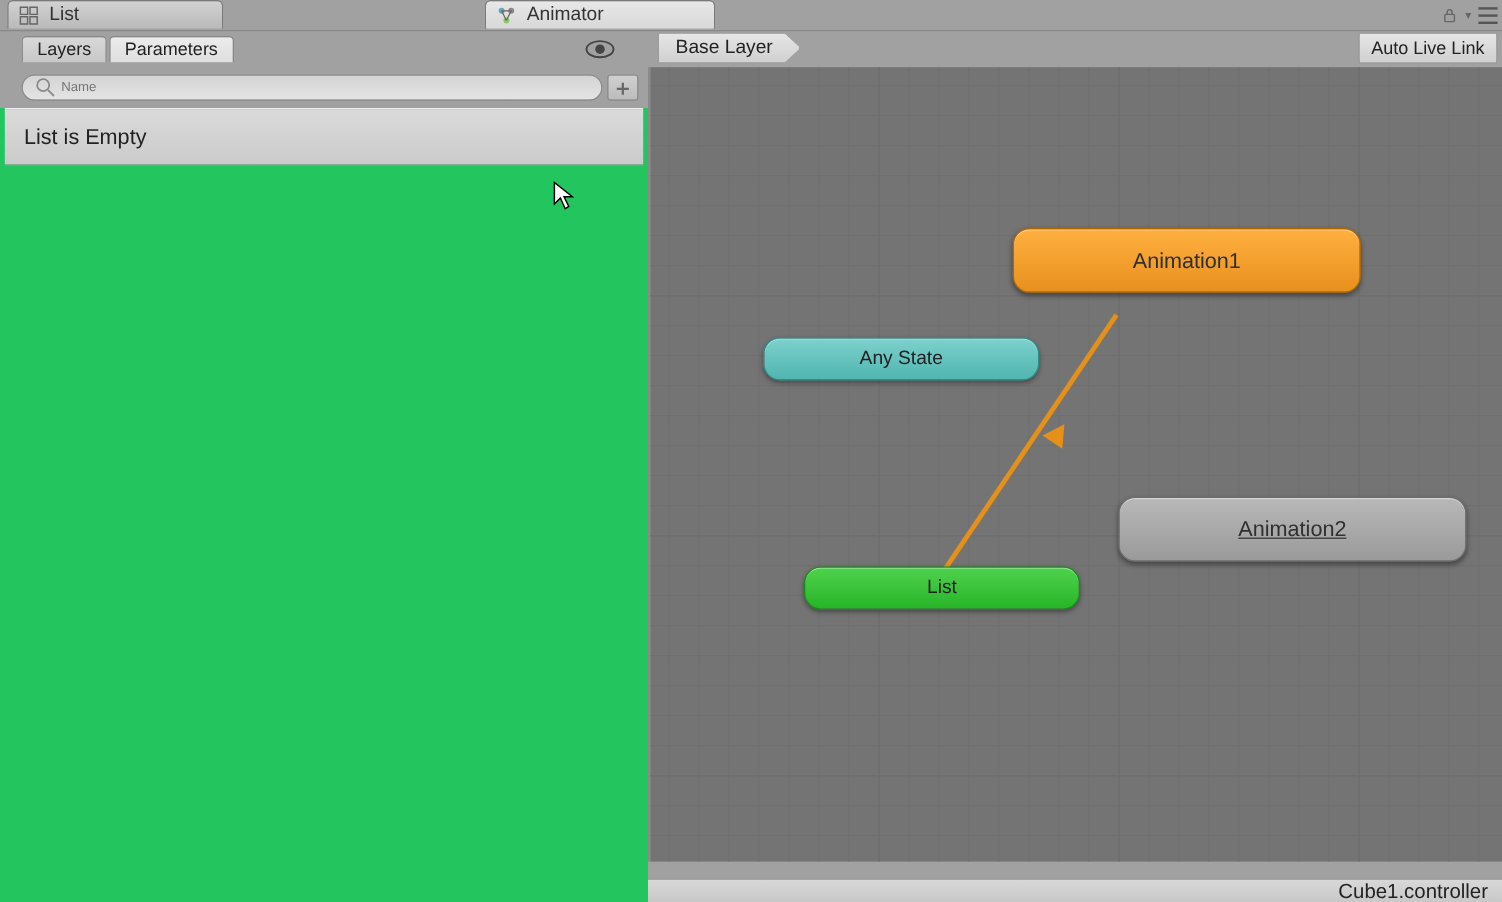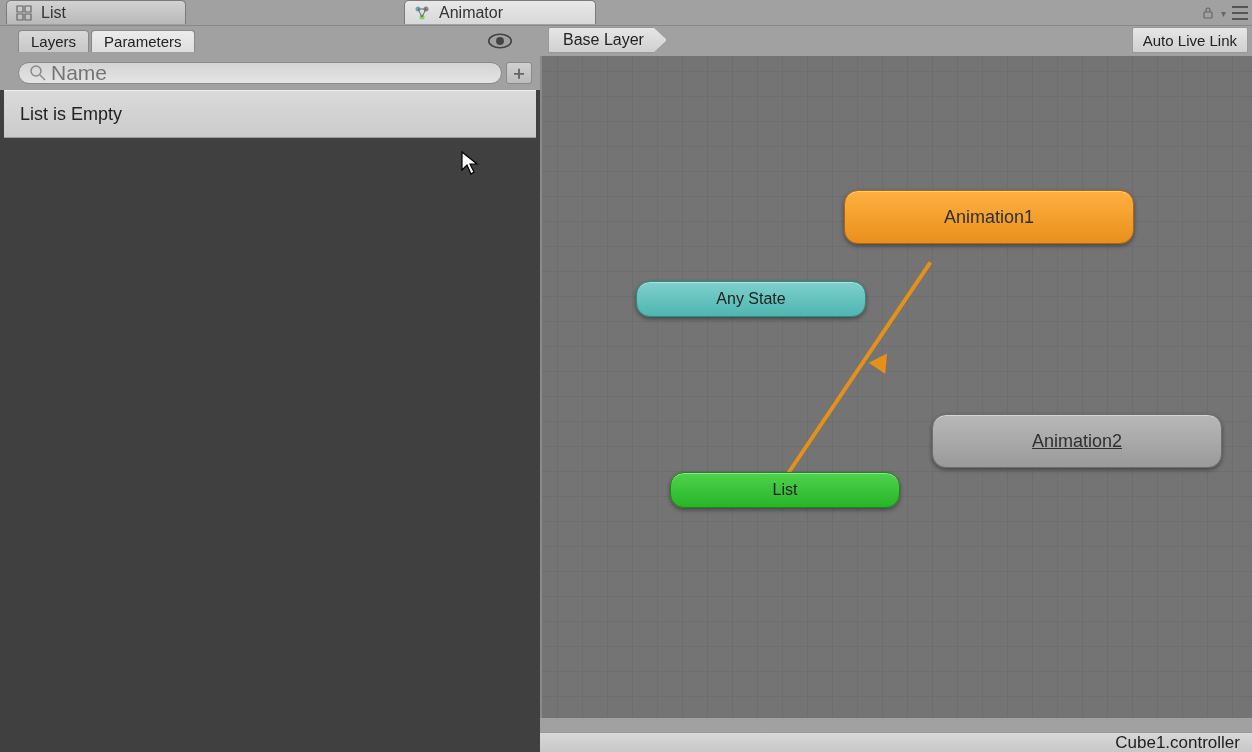--- a/index.html
+++ b/index.html
@@ -68,33 +68,33 @@
 
 .searchrow {
   position:absolute; left:18px; top:58px; width:514px; height:30px;
   display:flex; align-items:center; gap:4px;
 }
 .search {
   flex:1; height:22px; border-radius:11px; border:1px solid #8a8a8a;
   background:linear-gradient(#d4d4d4,#e4e4e4); display:flex; align-items:center; padding:0 10px;
 }
 .search input {
-  flex:1; border:none; outline:none; background:transparent; font-size:21px; color:#555;
+  flex:1; border:none; outline:none; background:transparent; font-size:11px; color:#555;
 }
 .search .sicon { width:18px; height:18px; margin-right:4px; opacity:.6; }
 .addbtn {
   width:26px; height:22px; border:1px solid #8a8a8a; border-radius:3px;
   background:linear-gradient(#d0d0d0,#bcbcbc); display:flex; align-items:center; justify-content:center;
   font-size:18px; font-weight:bold; color:#666; cursor:pointer;
 }
 
 
 .leftpanel {
   position:absolute; left:0; top:90px; width:540px; bottom:0;
-  background:#404040;
+  background:#22c55e;
 }
 .listempty-strip {
   position:absolute; left:4px; right:4px; top:0; height:48px;
   background:linear-gradient(#dadada,#cbcbcb);
   border-bottom:1px solid #9a9a9a; border-top:1px solid #eee;
   display:flex; align-items:center; padding:0 16px;
   font-size:18px; color:#222;
 }
 
 

